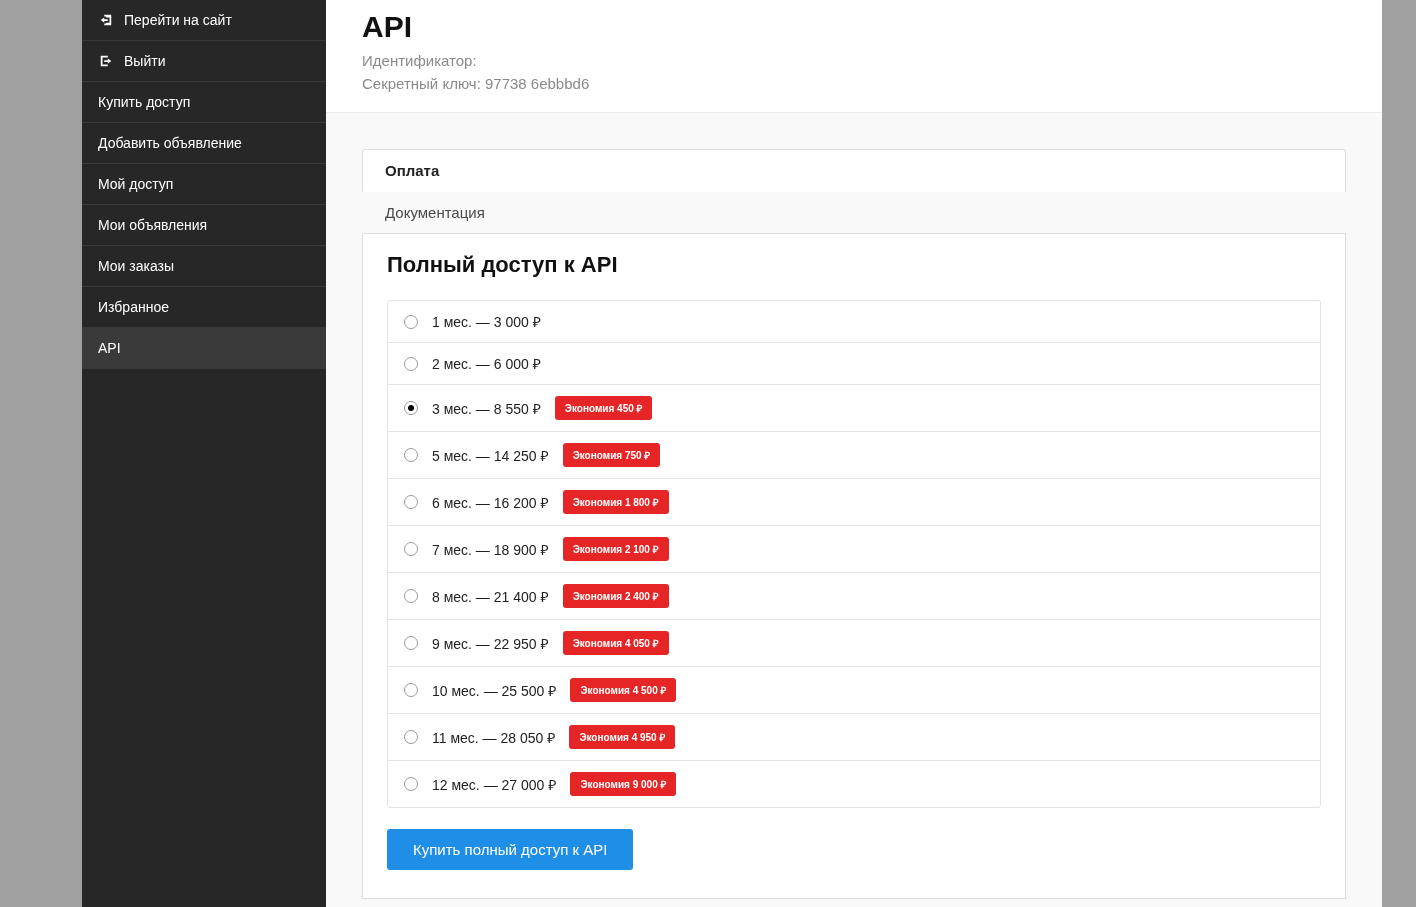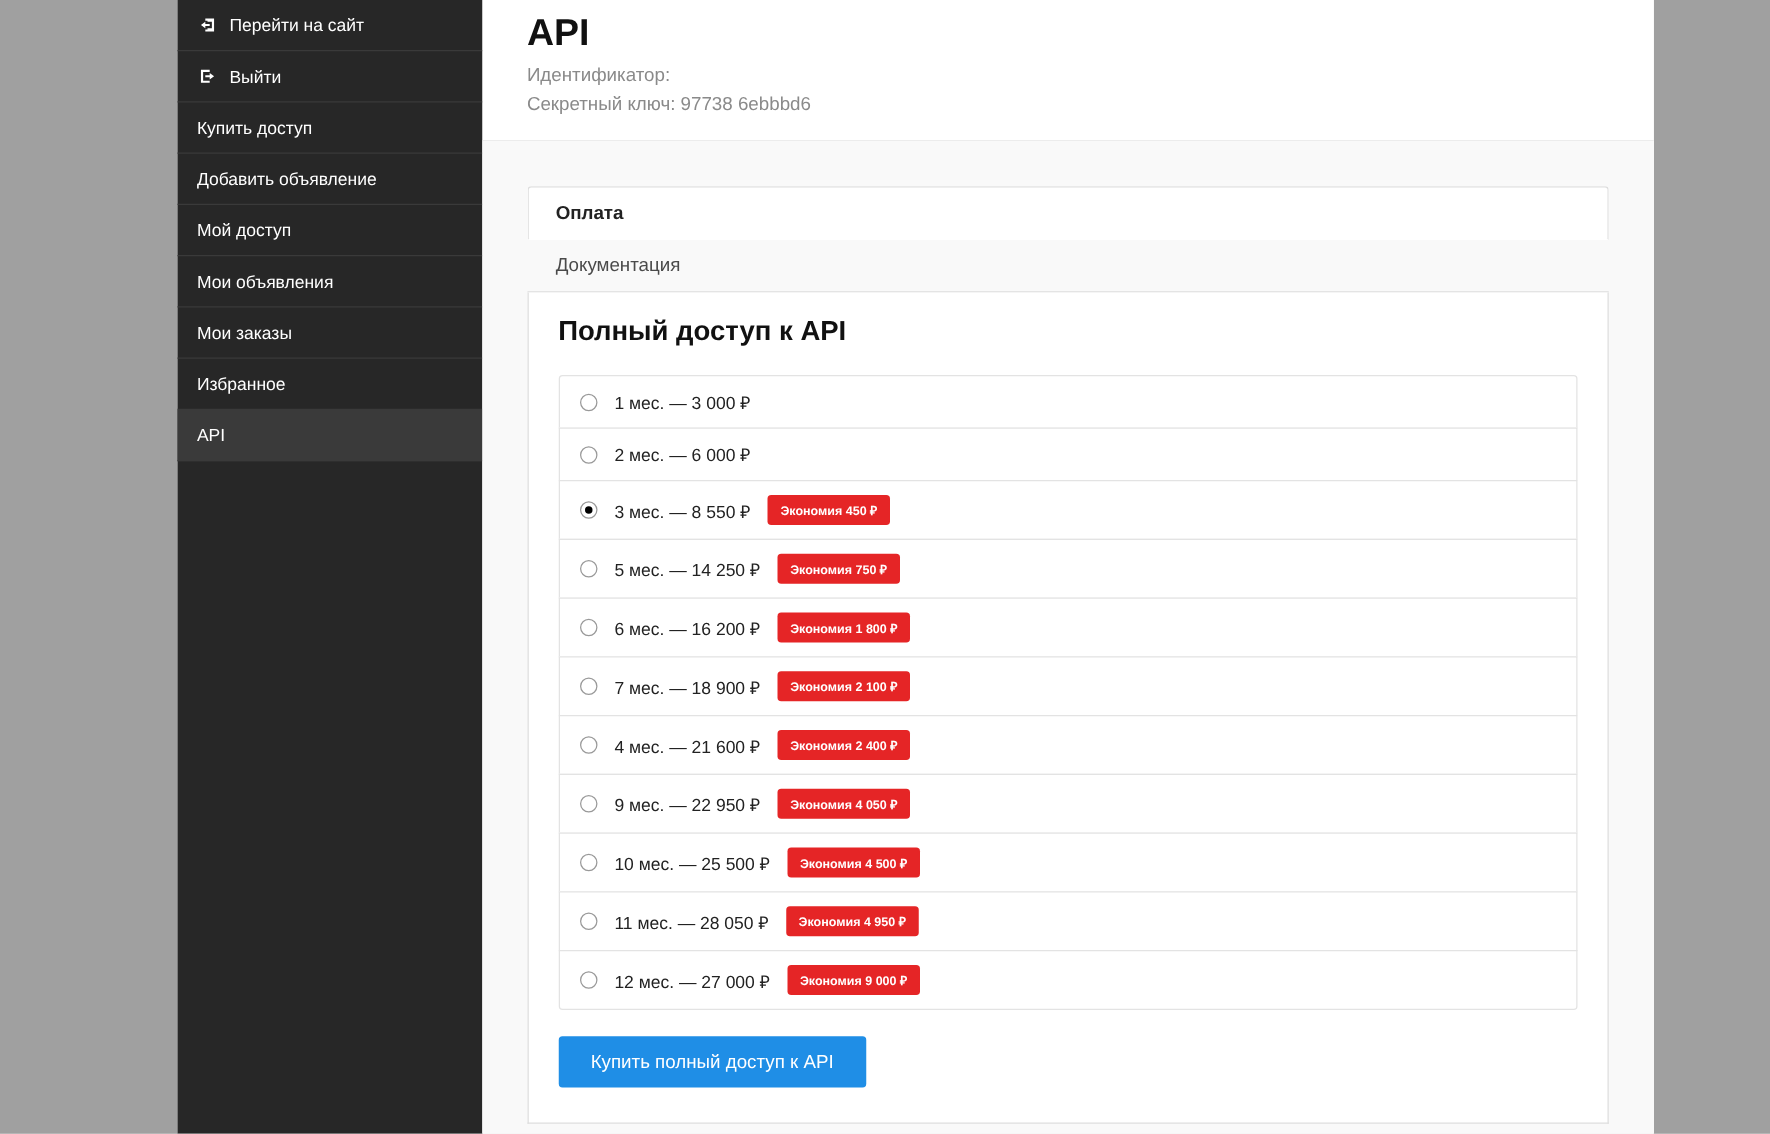--- a/index.html
+++ b/index.html
@@ -8,21 +8,21 @@
       background: #a0a0a0;
       width: 1416px;
       height: 907px;
       overflow: hidden;
       display: flex;
       justify-content: center;
     }
     .app {
       display:flex;
       background:#fff;
-      width: 1181px;
+      width: 1300px;
       min-height:100%;
       margin-left:48px;
     }
     
     .sidebar {
       width: 244px;
       background: #272727;
       flex-shrink:0;
     }
     .side-item {
@@ -253,21 +253,21 @@
               <span class="opt-label ruble">6 мес. — 16 200</span>
               <span class="savings">Экономия 1 800</span>
             </label>
             <label class="option">
               <span class="radio"></span>
               <span class="opt-label ruble">7 мес. — 18 900</span>
               <span class="savings">Экономия 2 100</span>
             </label>
             <label class="option">
               <span class="radio"></span>
-              <span class="opt-label ruble">4 мес. — 21 600</span>
+              <span class="opt-label ruble">8 мес. — 21 400</span>
               <span class="savings">Экономия 2 400</span>
             </label>
             <label class="option">
               <span class="radio"></span>
               <span class="opt-label ruble">9 мес. — 22 950</span>
               <span class="savings">Экономия 4 050</span>
             </label>
             <label class="option">
               <span class="radio"></span>
               <span class="opt-label ruble">10 мес. — 25 500</span>

